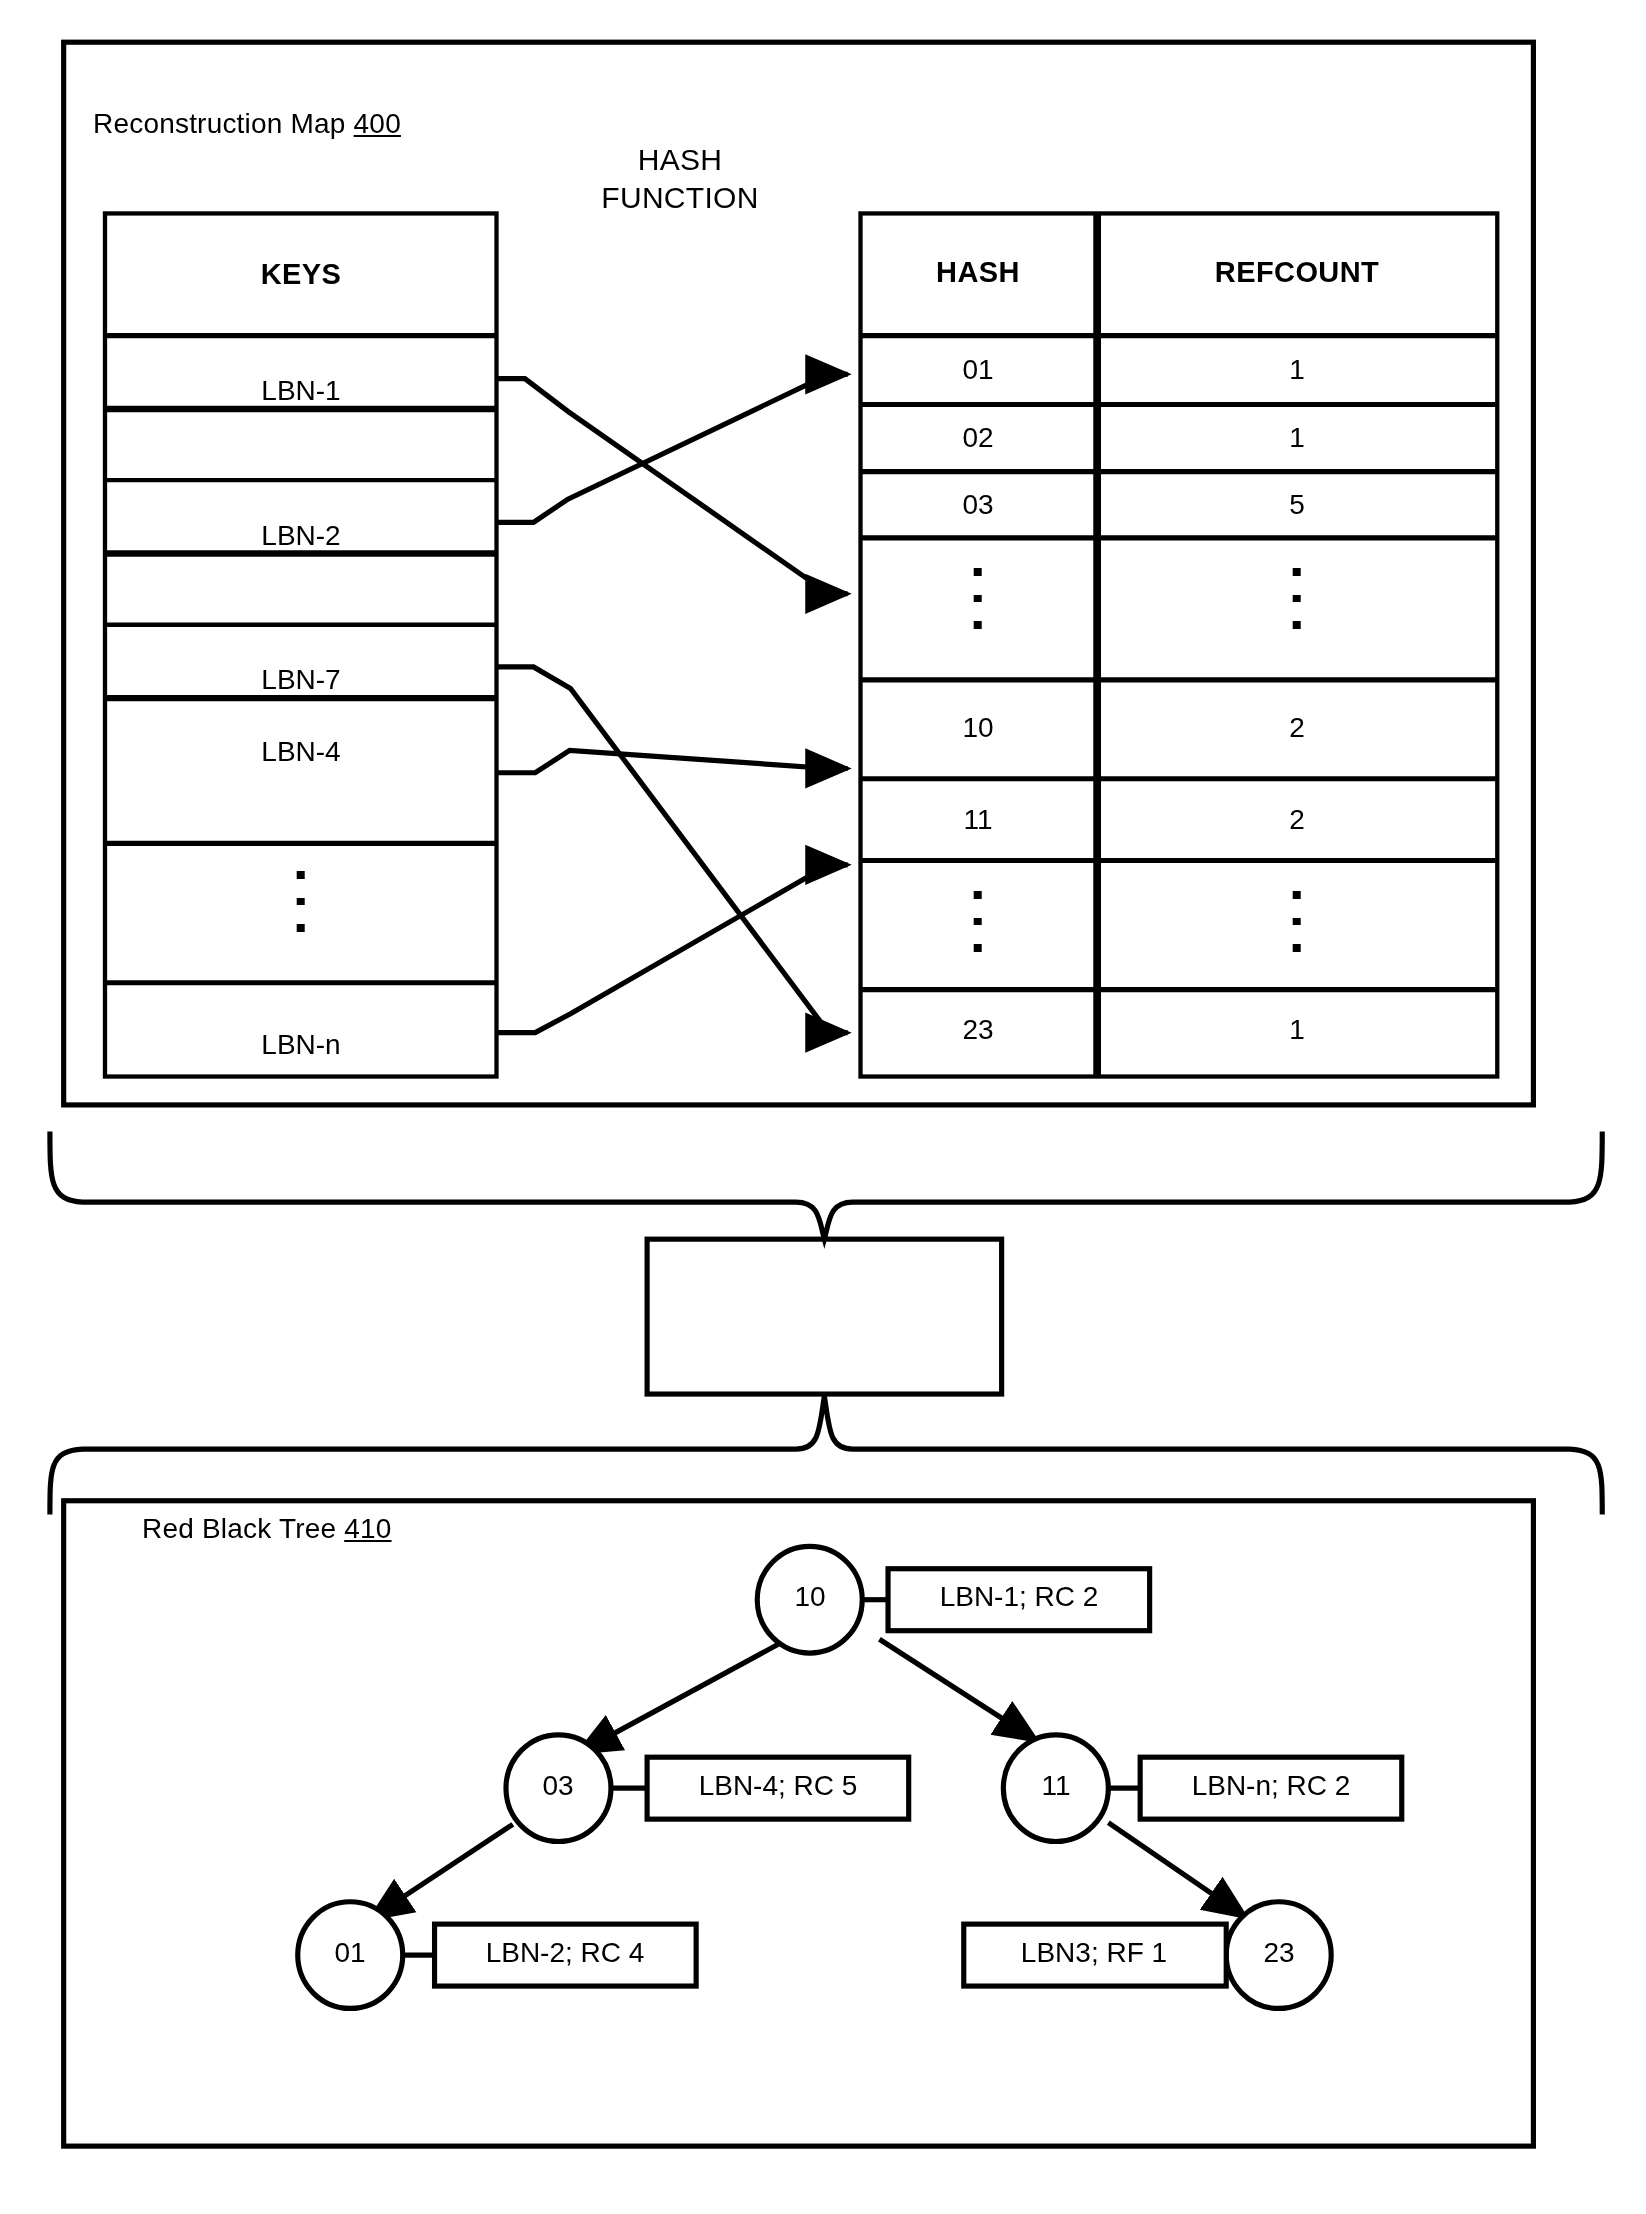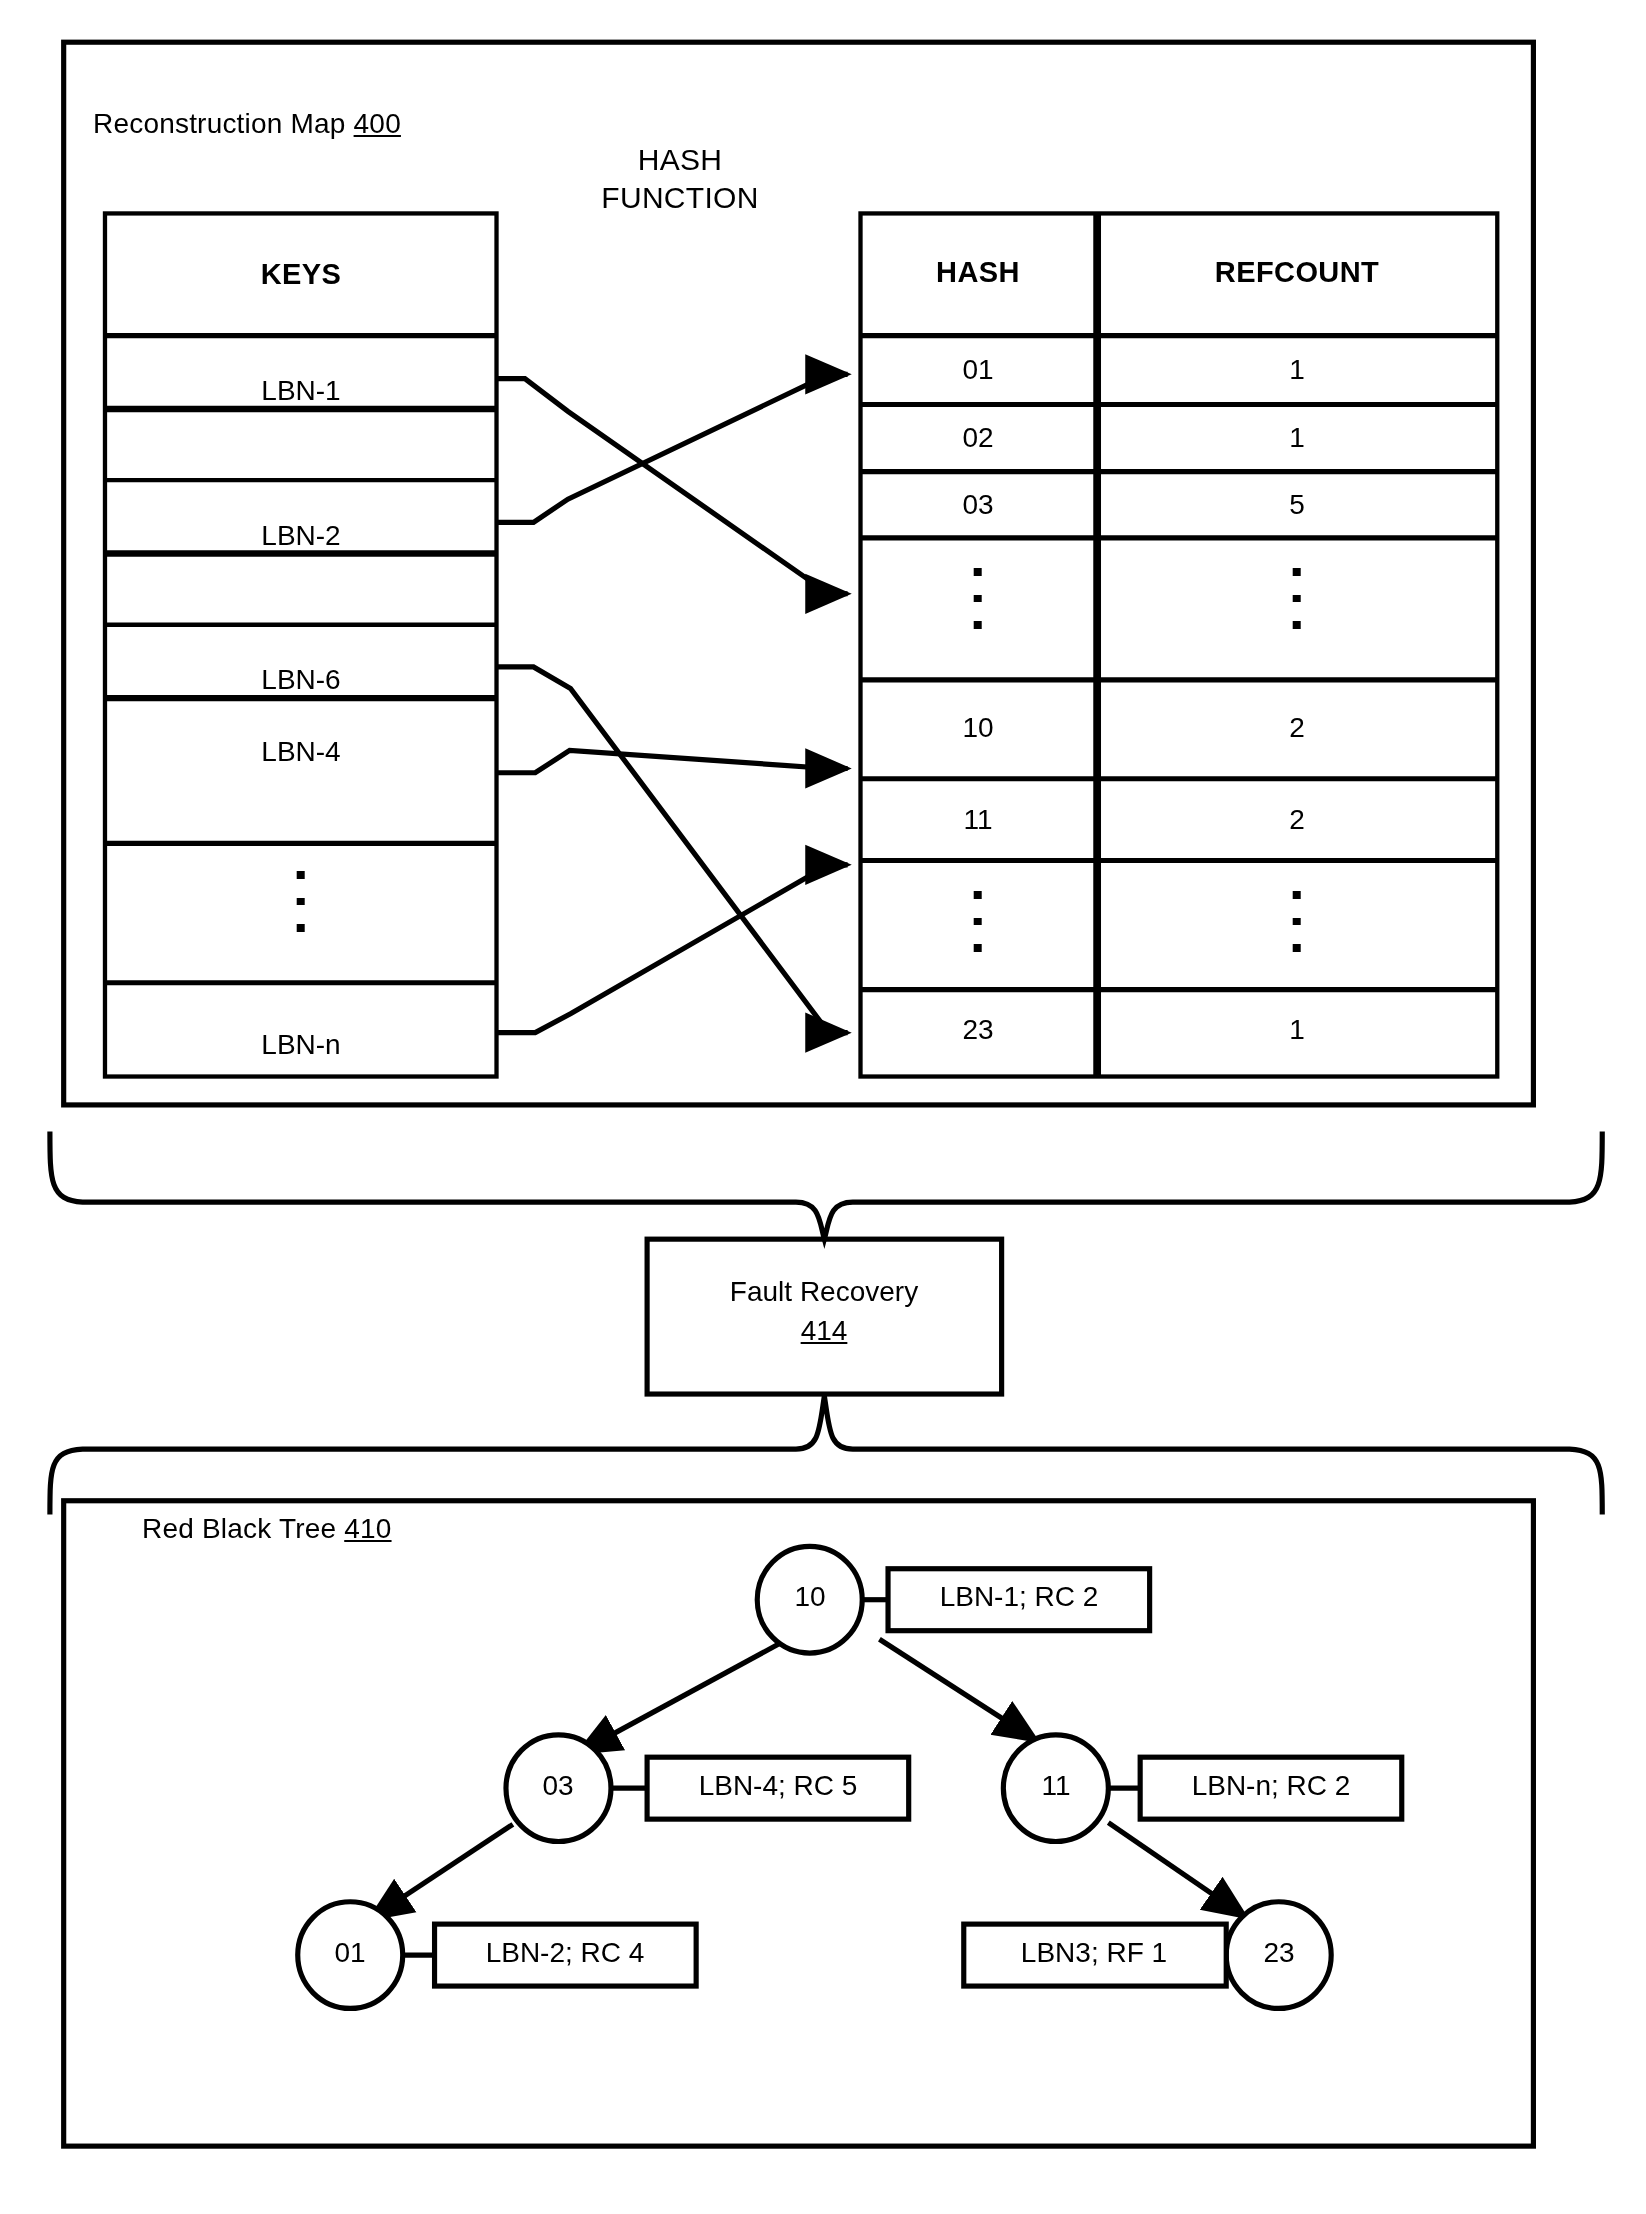--- a/index.html
+++ b/index.html
@@ -202,21 +202,21 @@
 
   <div class="txt hashfn ctr" style="left:680px; top:141px;">
     <div>HASH</div>
     <div>FUNCTION</div>
   </div>
 
   <div class="txt headText ctr" style="left:301px; top:258px;">KEYS</div>
 
   <div class="txt cellText ctr" style="left:301px; top:375px;">LBN-1</div>
   <div class="txt cellText ctr" style="left:301px; top:520px;">LBN-2</div>
-  <div class="txt cellText ctr" style="left:301px; top:664px;">LBN-6</div>
+  <div class="txt cellText ctr" style="left:301px; top:664px;">LBN-7</div>
   <div class="txt cellText ctr" style="left:301px; top:736px;">LBN-4</div>
   <div class="vdots" style="left:301px; top:871px;">
       <i></i>
       <i></i>
       <i></i>
     </div>
   <div class="txt cellText ctr" style="left:301px; top:1029px;">LBN-n</div>
 
   <div class="txt headText ctr" style="left:978px; top:256px;">HASH</div>
   <div class="txt headText ctr" style="left:1297px; top:256px;">REFCOUNT</div>
@@ -248,24 +248,20 @@
     </div>
   <div class="txt cellText ctr" style="left:1297px; top:712px;">2</div>
   <div class="txt cellText ctr" style="left:1297px; top:804px;">2</div>
   <div class="vdots" style="left:1297px; top:891px;">
       <i></i>
       <i></i>
       <i></i>
     </div>
   <div class="txt cellText ctr" style="left:1297px; top:1014px;">1</div>
 
-  <div class="txt frText ctr" style="left:824px; top:1272px;">
-    <div>Fault Recovery</div>
-    <div class="u">414</div>
-  </div>
 
   <div class="txt caption" style="left:142px; top:1513px;">
     <span>Red Black Tree</span>
     <span class="u">410</span>
   </div>
 
   <div class="txt nodeText ctr" style="left:810px; top:1581px;">10</div>
   <div class="txt nodeText ctr" style="left:558px; top:1770px;">03</div>
   <div class="txt nodeText ctr" style="left:1056px; top:1770px;">11</div>
   <div class="txt nodeText ctr" style="left:350px; top:1937px;">01</div>

